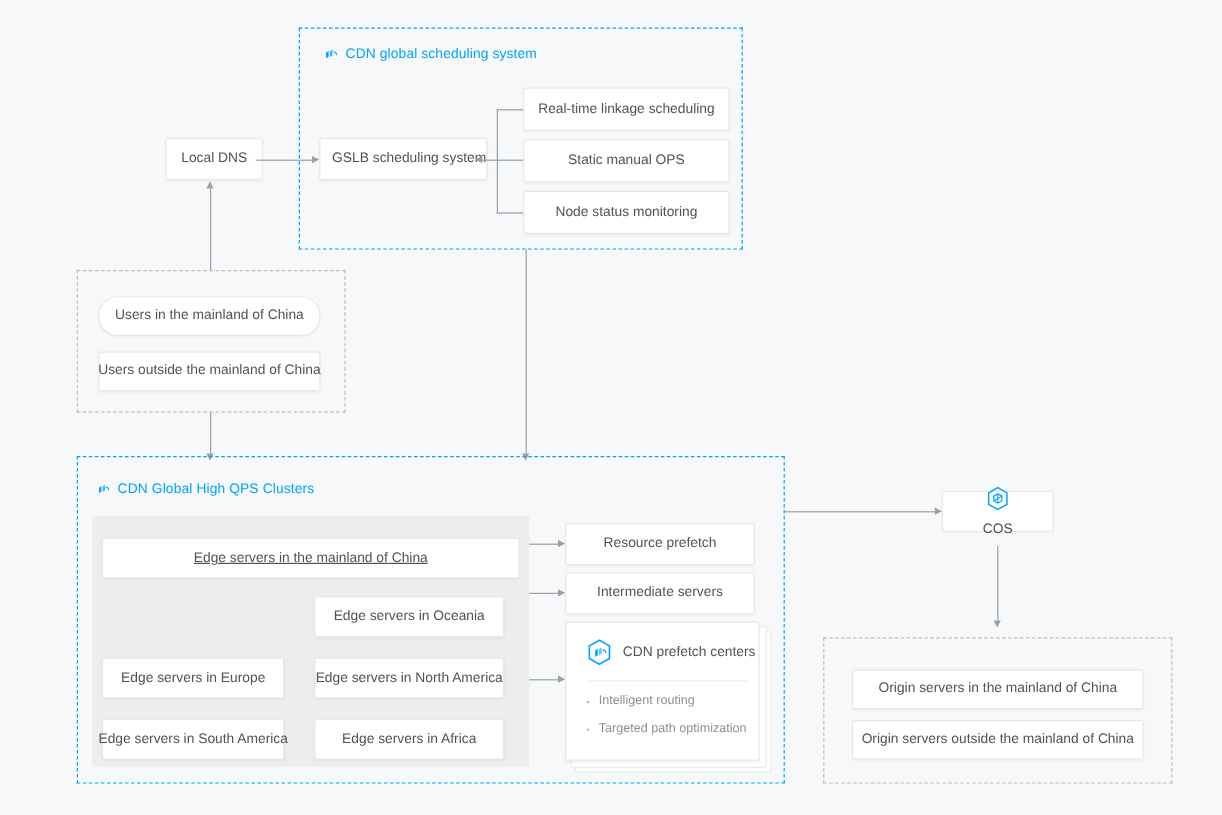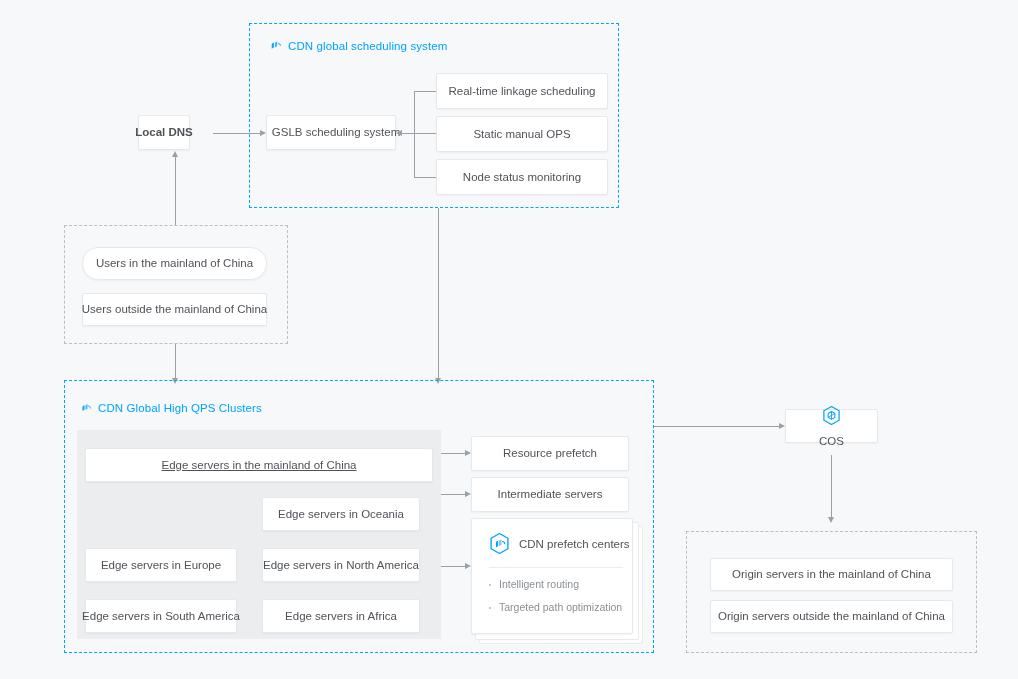--- a/index.html
+++ b/index.html
@@ -23,21 +23,21 @@
     background:transparent;
   }
   .group-gray{
     border:1px dashed #b9bfc4;
     background:transparent;
   }
 
   
   .group-title{
     position:absolute;
-    display:flex;align-items:center;gap:6px;
+    display:flex;gap:6px;
     color:#00a3ff;
     font-size:11.5px;
     white-space:nowrap;
     letter-spacing:.1px;
   }
   .group-title .ttl{color:#00a3ff;}
 
   
   .node{
     position:absolute;box-sizing:border-box;
@@ -128,33 +128,33 @@
       <svg width="13" height="13" viewBox="0 0 24 24">
         <path d="M5 18 L5 9 L9 6 L9 15 Z" fill="#00a3ff"></path>
         <path d="M11 16 L11 7 L15 4 L15 13 Z" fill="#36b9ff"></path>
         <path d="M17 8 C19.2 8 21 9.8 21 12" fill="none" stroke="#00a3ff" stroke-width="1.8" stroke-linecap="round"></path>
         <path d="M17 4.5 C21.1 4.5 24.4 7.8 24.4 12" fill="none" stroke="#00a3ff" stroke-width="1.8" stroke-linecap="round" opacity="0"></path>
       </svg>
     </span>
     <span class="ttl">CDN global scheduling system</span>
   </div>
 
-  <div class="node" style="left:266px;top:115px;width:130px;height:35px;padding-left:16px;">GSLB scheduling system</div>
+  <div class="node" style="left:266px;top:115px;width:140px;height:35px;padding-left:16px;">GSLB scheduling system</div>
 
   <div class="node" style="left:436px;top:73px;width:172px;height:36px;">Real-time linkage scheduling</div>
   <div class="node" style="left:436px;top:116px;width:172px;height:36px;">Static manual OPS</div>
   <div class="node" style="left:436px;top:159px;width:172px;height:36px;">Node status monitoring</div>
 
   <div class="ln ln-h" style="left:414px;top:91px;width:22px;"></div>
   <div class="ln ln-h" style="left:414px;top:177px;width:22px;"></div>
   <div class="ln ln-v" style="left:414px;top:91px;height:87px;"></div>
   <div class="ln ln-h" style="left:402px;top:133px;width:34px;"></div>
   <div class="arrow arrow-l" style="left:396px;top:129.5px;"></div>
 
-  <div class="node" style="left:138px;top:115px;width:52px;height:35px;font-weight:bold;">Local DNS</div>
+  <div class="node" style="left:138px;top:115px;width:81px;height:35px;">Local DNS</div>
 
   <div class="ln ln-h" style="left:213px;top:133px;width:47px;"></div>
   <div class="arrow arrow-r" style="left:260px;top:129.5px;"></div>
 
   <div class="abs group-gray" style="left:64px;top:225px;width:224px;height:119px;"></div>
 
   <div class="node" style="left:82px;top:247px;width:185px;height:33px;border-radius:16px;">Users in the mainland of China</div>
   <div class="node" style="left:82px;top:293px;width:185px;height:33px;">Users outside the mainland of China</div>
 
   <div class="ln ln-v" style="left:175px;top:157px;height:68px;"></div>

